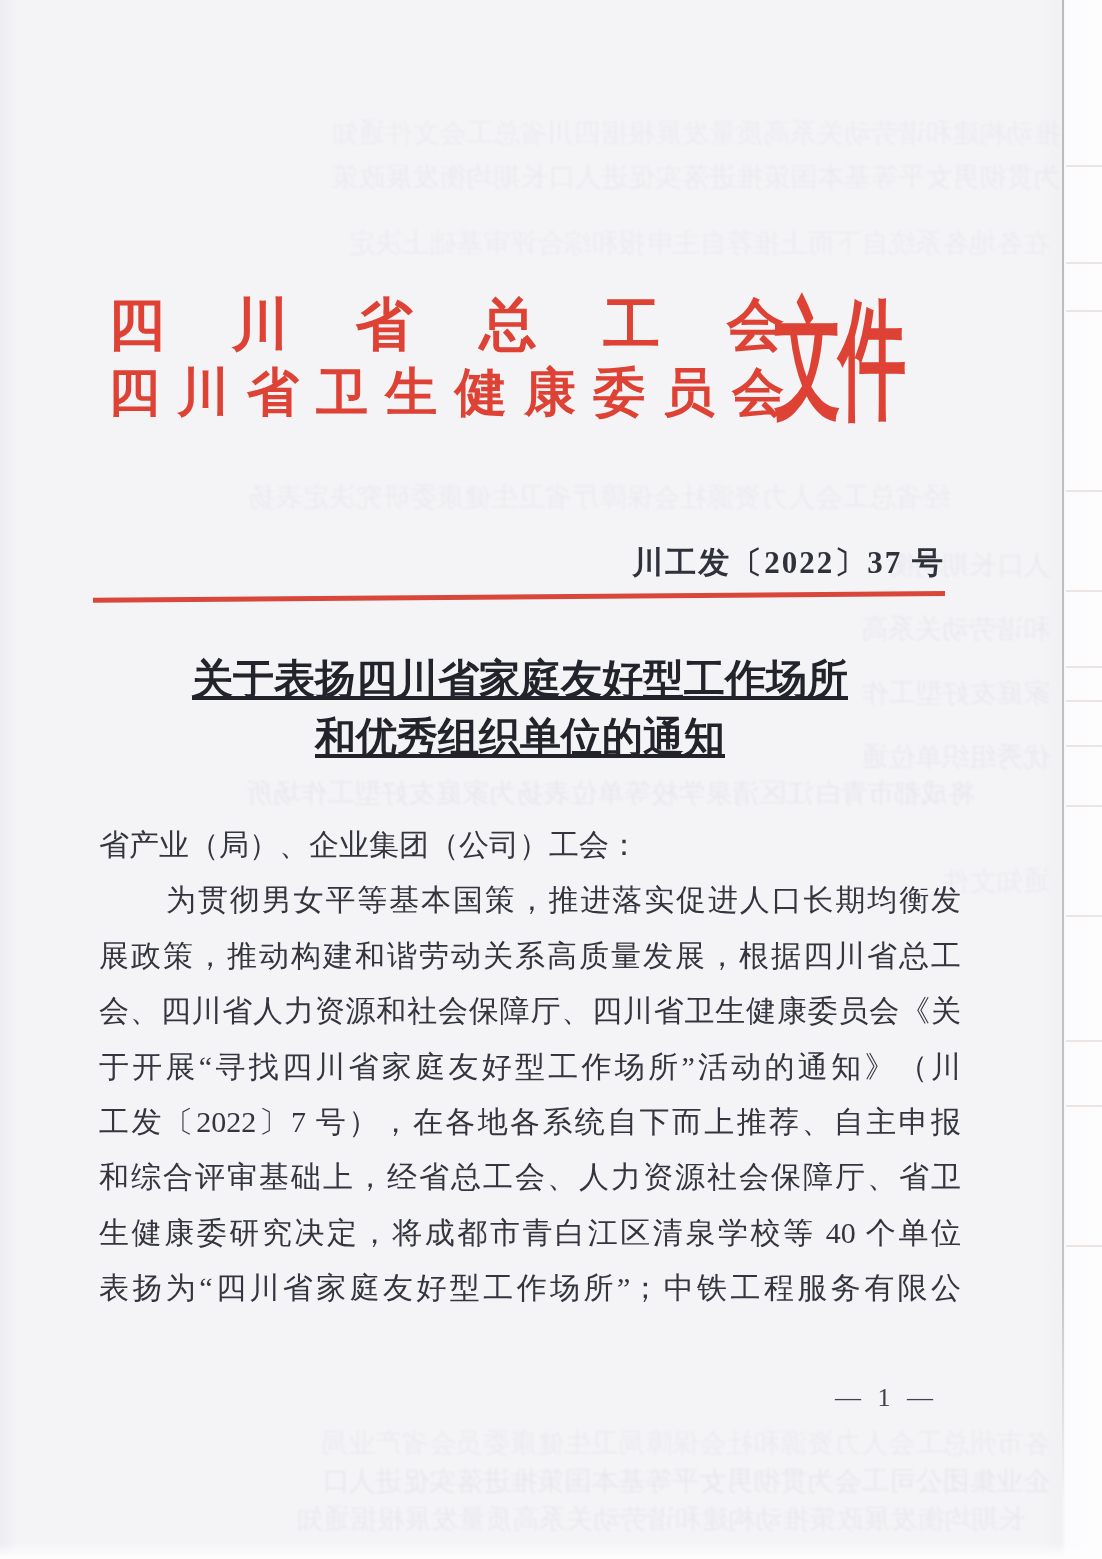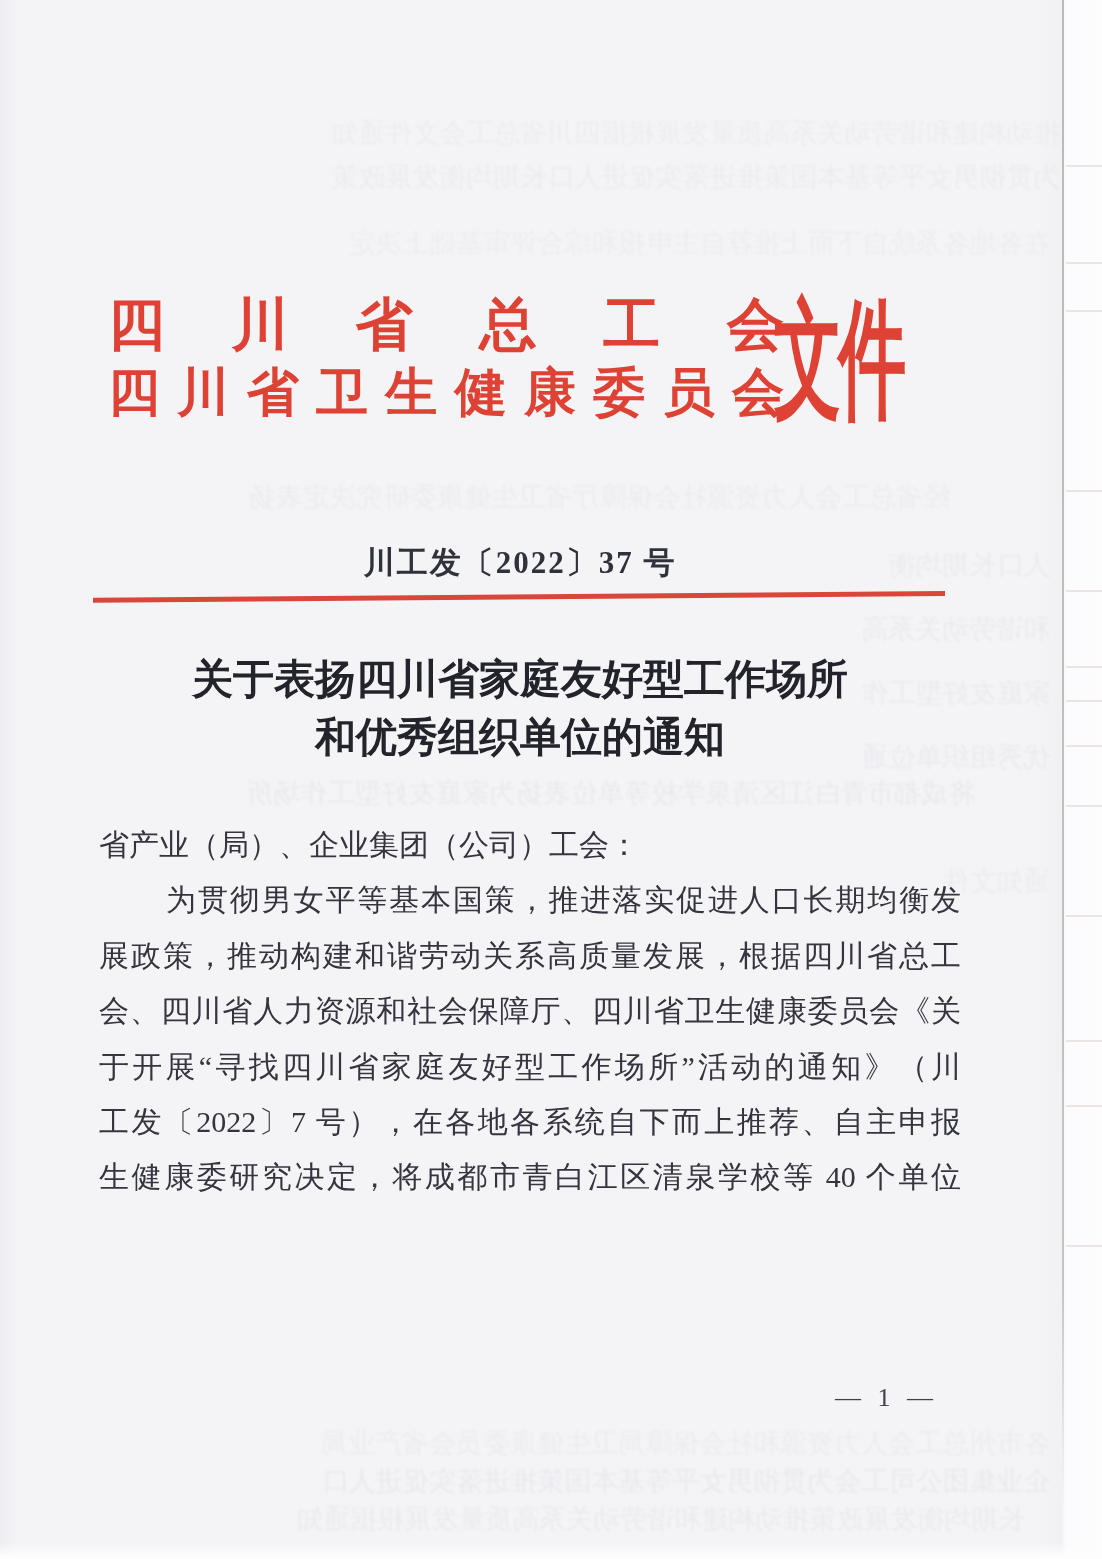--- a/index.html
+++ b/index.html
@@ -22,28 +22,28 @@
 
   
   .org-block{position:absolute;left:108px;top:256px;width:676px;color:#dd4234;font-weight:bold;margin-top:35px;}
   .org-l{display:block;text-align:justify;text-align-last:justify;}
   .org-1{font-size:57px;line-height:68px;height:68px;}
   .org-2{font-size:48px;line-height:70px;height:70px;}
   .org-3{font-size:52px;line-height:67px;height:67px;}
   .doc-type{position:absolute;left:774px;top:290px;color:#dd4234;font-weight:bold;
     font-size:130px;line-height:140px;white-space:nowrap;letter-spacing:-6px;
     transform:scaleX(0.52);transform-origin:0 0;}
-  .doc-number{position:absolute;left:95px;top:542px;width:850px;text-align:center;
+  .doc-number{position:absolute;left:95px;top:542px;width:850px;text-align:right;
     font-size:31px;font-weight:600;color:#30323b;letter-spacing:2px;}
   .red-rule{position:absolute;left:93px;top:591px;width:852px;height:5px;
     background:#d9473a;transform:rotate(-0.45deg);transform-origin:100% 50%;}
 
   
   .title{position:absolute;left:95px;top:650px;width:850px;text-align:center;
-    color:#23242b;font-weight:bold;font-size:41px;line-height:58px;}
+    color:#23242b;font-weight:bold;font-size:41px;line-height:58px;text-decoration:underline;}
 
   
   .body-block{position:absolute;left:99px;top:817px;width:862px;
     color:#34353f;font-size:30px;line-height:55.4px;}
   .bl{display:block;height:55.4px;overflow:visible;}
   .just{text-align:justify;text-align-last:justify;}
   .indent{text-indent:67px;}
 
   
   .page-num{position:absolute;left:835px;top:1383px;font-size:26px;letter-spacing:5px;
@@ -101,21 +101,23 @@
     <div>和优秀组织单位的通知</div>
   </div>
 
   <div class="body-block">
     <span class="bl">省产业（局）、企业集团（公司）工会：</span>
     <span class="bl just indent">为贯彻男女平等基本国策，推进落实促进人口长期均衡发</span>
     <span class="bl just">展政策，推动构建和谐劳动关系高质量发展，根据四川省总工</span>
     <span class="bl just">会、四川省人力资源和社会保障厅、四川省卫生健康委员会《关</span>
     <span class="bl just">于开展“寻找四川省家庭友好型工作场所”活动的通知》（川</span>
     <span class="bl just">工发〔2022〕7 号），在各地各系统自下而上推荐、自主申报</span>
+    <span class="bl just">和综合评审基础上，经省总工会、人力资源社会保障厅、省卫</span>
     <span class="bl just">生健康委研究决定，将成都市青白江区清泉学校等 40 个单位</span>
+    <span class="bl just">表扬为“四川省家庭友好型工作场所”；中铁工程服务有限公</span>
   </div>
 
   <div class="page-num">— 1 —</div>
 
   <div class="edge-line"></div>
   <div class="strip-line" style="top:165px"></div>
   <div class="strip-line" style="top:262px"></div>
   <div class="strip-line" style="top:310px"></div>
   <div class="strip-line" style="top:490px"></div>
   <div class="strip-line" style="top:590px"></div>

